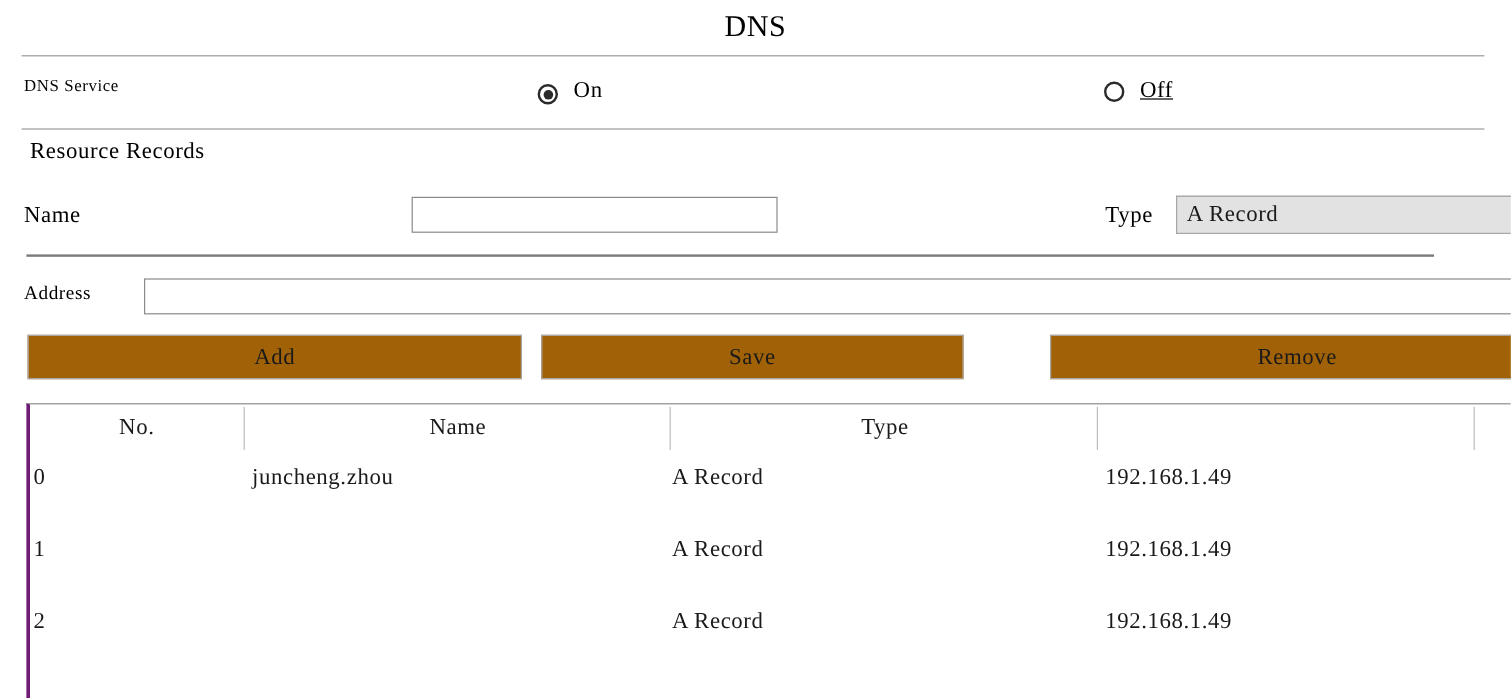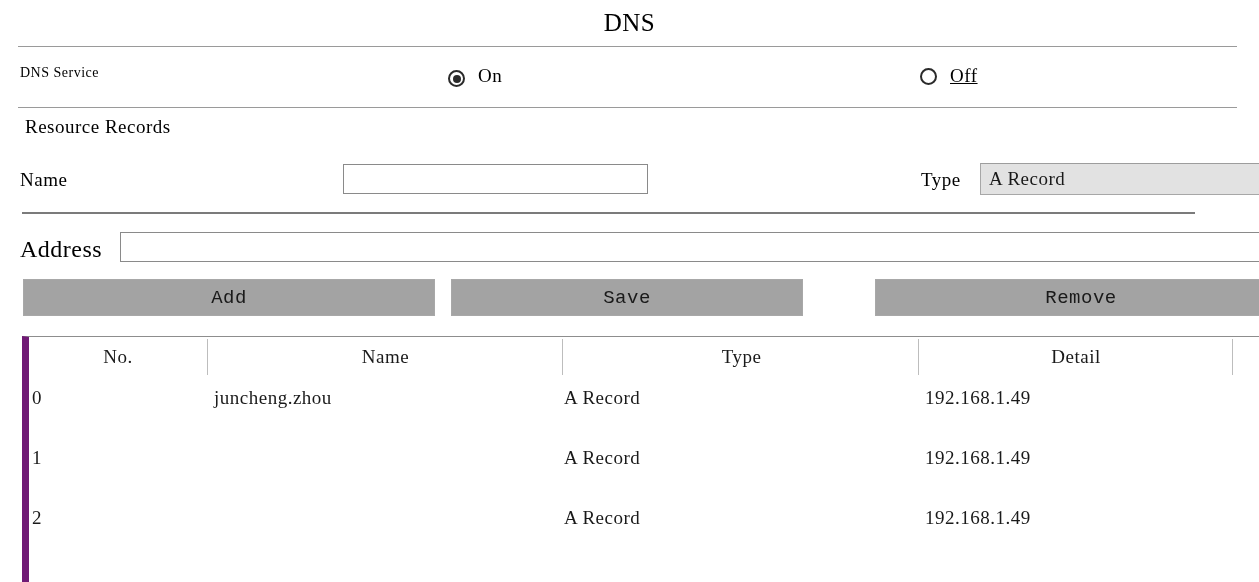--- a/index.html
+++ b/index.html
@@ -140,21 +140,21 @@
     width: 1173px;
     height: 0;
     border-top: 2px solid #7b7b7b;
   }
 
   
   #address-label {
     position: absolute;
     left: 20px;
     top: 236px;
-    font-size: 24px;
+    font-size: 16px;
     letter-spacing: 0.5px;
   }
   #address-input {
     position: absolute;
     left: 120px;
     top: 232px;
     width: 1160px;
     height: 30px;
     border: 1px solid #8a8a8a;
     box-sizing: border-box;
@@ -165,44 +165,44 @@
     color: #000;
     outline: none;
   }
 
   
   .btn {
     position: absolute;
     top: 279px;
     height: 37px;
     box-sizing: border-box;
-    background: #a3a3a3;
+    background: #a16207;
     border: 1px solid #a8a8a8;
     display: flex;
     align-items: center;
     justify-content: center;
-    font-family: Liberation Mono, monospace;
+    font-family: Liberation Serif, serif;
     font-size: 19px;
     letter-spacing: 0.5px;
     color: #1a1a1a;
     cursor: default;
   }
   #btn-add    { left: 23px;  width: 412px; }
   #btn-save   { left: 451px; width: 352px; }
   #btn-remove { left: 875px; width: 412px; }
 
   
   #records-table {
     position: absolute;
     left: 22px;
     top: 336px;
     width: 1237px;
     height: 246px;
     border-top: 1px solid #8d8d8d;
-    border-left: 7px solid #701a75;
+    border-left: 3px solid #701a75;
     box-sizing: border-box;
   }
   #table-header {
     position: relative;
     height: 40px;
   }
   .th {
     position: absolute;
     top: 9px;
     font-size: 19px;
@@ -288,21 +288,20 @@
 <div class="btn" id="btn-add">Add</div>
 <div class="btn" id="btn-save">Save</div>
 <div class="btn" id="btn-remove">Remove</div>
 
 <div id="records-table">
 
   <div id="table-header">
     <div class="th c-no">No.</div>
     <div class="th c-name">Name</div>
     <div class="th c-type">Type</div>
-    <div class="th c-detail">Detail</div>
     <div class="col-divider div-1"></div>
     <div class="col-divider div-2"></div>
     <div class="col-divider div-3"></div>
     <div class="col-divider div-4"></div>
   </div>
 
   <div class="tr">
     <div class="td d-no">0</div>
     <div class="td d-name">juncheng.zhou</div>
     <div class="td d-type">A Record</div>

